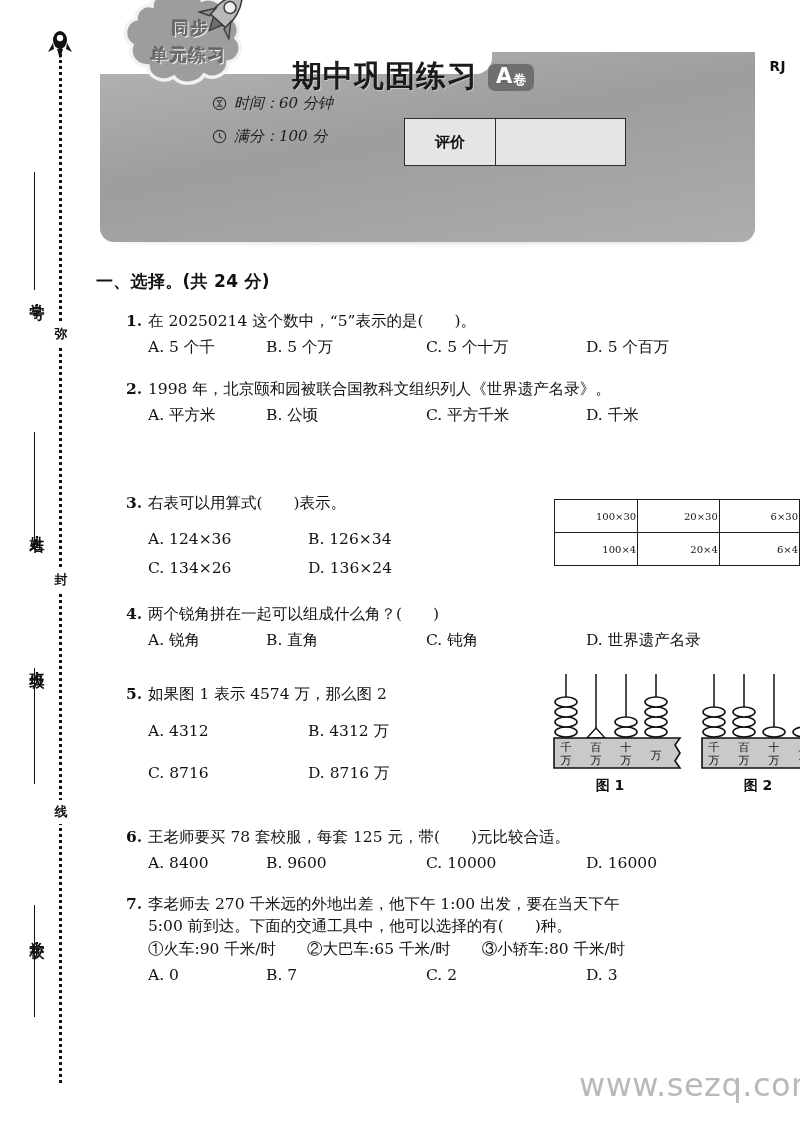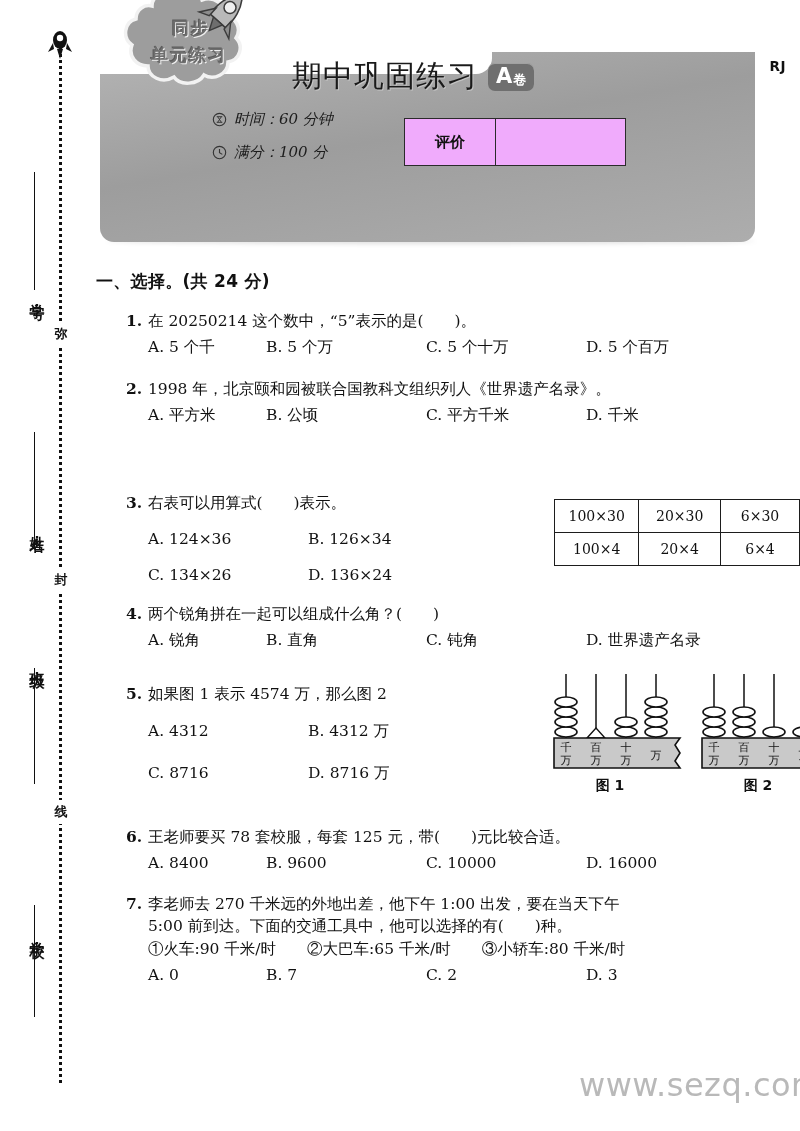--- a/index.html
+++ b/index.html
@@ -142,21 +142,21 @@
     position: absolute;
     left: 200px; top: 56px;
     display: flex;
     align-items: center;
     gap: 10px;
     z-index: 5;
   }
   .title-main {
     font-family: "DejaVu Sans", "Liberation Sans", sans-serif;
     font-size: 30px;
-    font-weight: normal;
+    font-weight: bold;
     color: #1a1a1a;
     letter-spacing: 1px;
     text-shadow: 1px 1px 0 rgba(255,255,255,0.35);
   }
   .title-badge {
     display: inline-flex;
     align-items: center;
     gap: 1px;
     background: #6f6f6f;
     border-radius: 7px;
@@ -174,40 +174,40 @@
     font-family: "DejaVu Sans", "Liberation Sans", sans-serif;
     font-size: 13px;
     font-weight: bold;
     line-height: 1;
     align-self: flex-end;
     padding-bottom: 1px;
   }
 
   .info-block {
     position: absolute;
-    left: 120px; top: 110px;
+    left: 120px; top: 94px;
     z-index: 5;
     font-family: "DejaVu Serif", "Liberation Serif", serif;
     font-size: 15px;
     color: #1c1c1c;
   }
   .info-line {
     display: flex;
     align-items: center;
     gap: 7px;
     margin-bottom: 14px;
     font-style: italic;
   }
   .clock-ico { width: 15px; height: 15px; flex: 0 0 auto; }
 
   .eval-box {
     position: absolute;
     left: 312px; top: 118px;
     width: 220px; height: 46px;
-    background: #f0abfc;
+    background: #e5e5e5;
     border: 1.6px solid #2b2b2b;
     display: flex;
     z-index: 5;
   }
   .eval-left {
     width: 90px;
     border-right: 1.6px solid #2b2b2b;
     display: flex;
     align-items: center;
     justify-content: center;
@@ -260,24 +260,24 @@
   
   .q3-table {
     position: absolute;
     left: 462px; top: 499px;
     border-collapse: collapse;
     z-index: 3;
   }
   .q3-table td {
     border: 1.4px solid #1d1d1d;
     width: 92px; height: 30px;
-    text-align: center;
+    text-align: right;
     vertical-align: middle;
     font-family: "DejaVu Serif", "Liberation Serif", serif;
-    font-size: 14px;
+    font-size: 10px;
     color: #111;
   }
 
   
   .abacus-wrap {
     position: absolute;
     left: 460px; top: 660px;
     width: 290px; height: 150px;
   }
 
@@ -408,21 +408,21 @@
       </div>
       <div class="q" style="top: 492px;">
         <div class="q-line">
           <span class="q-num">3.</span>
           <span class="q-text">右表可以用算式(　　)表示。</span>
         </div>
         <div class="opts q-body" style="margin-top: 14px;">
           <span style="width: 160px;">A. 124×36</span>
           <span style="width: auto;">B. 126×34</span>
         </div>
-        <div class="opts q-body" style="margin-top: 12px;">
+        <div class="opts q-body" style="margin-top: 5px;">
           <span style="width: 160px;">C. 134×26</span>
           <span style="width: auto;">D. 136×24</span>
         </div>
       </div>
       <div class="q" style="top: 603px;">
         <div class="q-line">
           <span class="q-num">4.</span>
           <span class="q-text">两个锐角拼在一起可以组成什么角？(　　)</span>
         </div>
         <div class="opts q-body" style="margin-top: 4px;">

